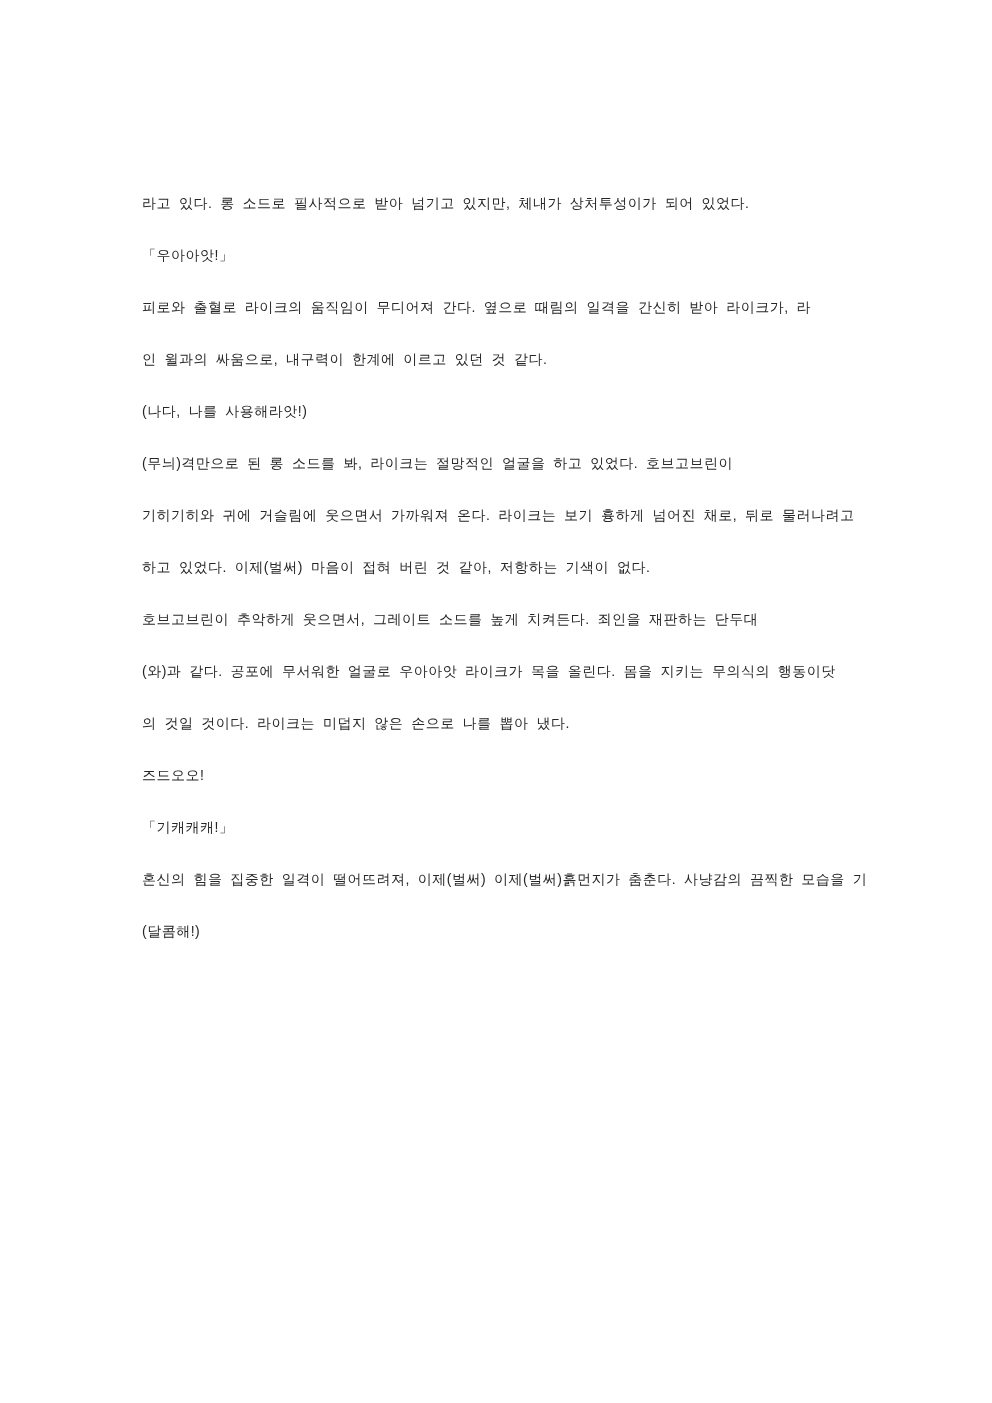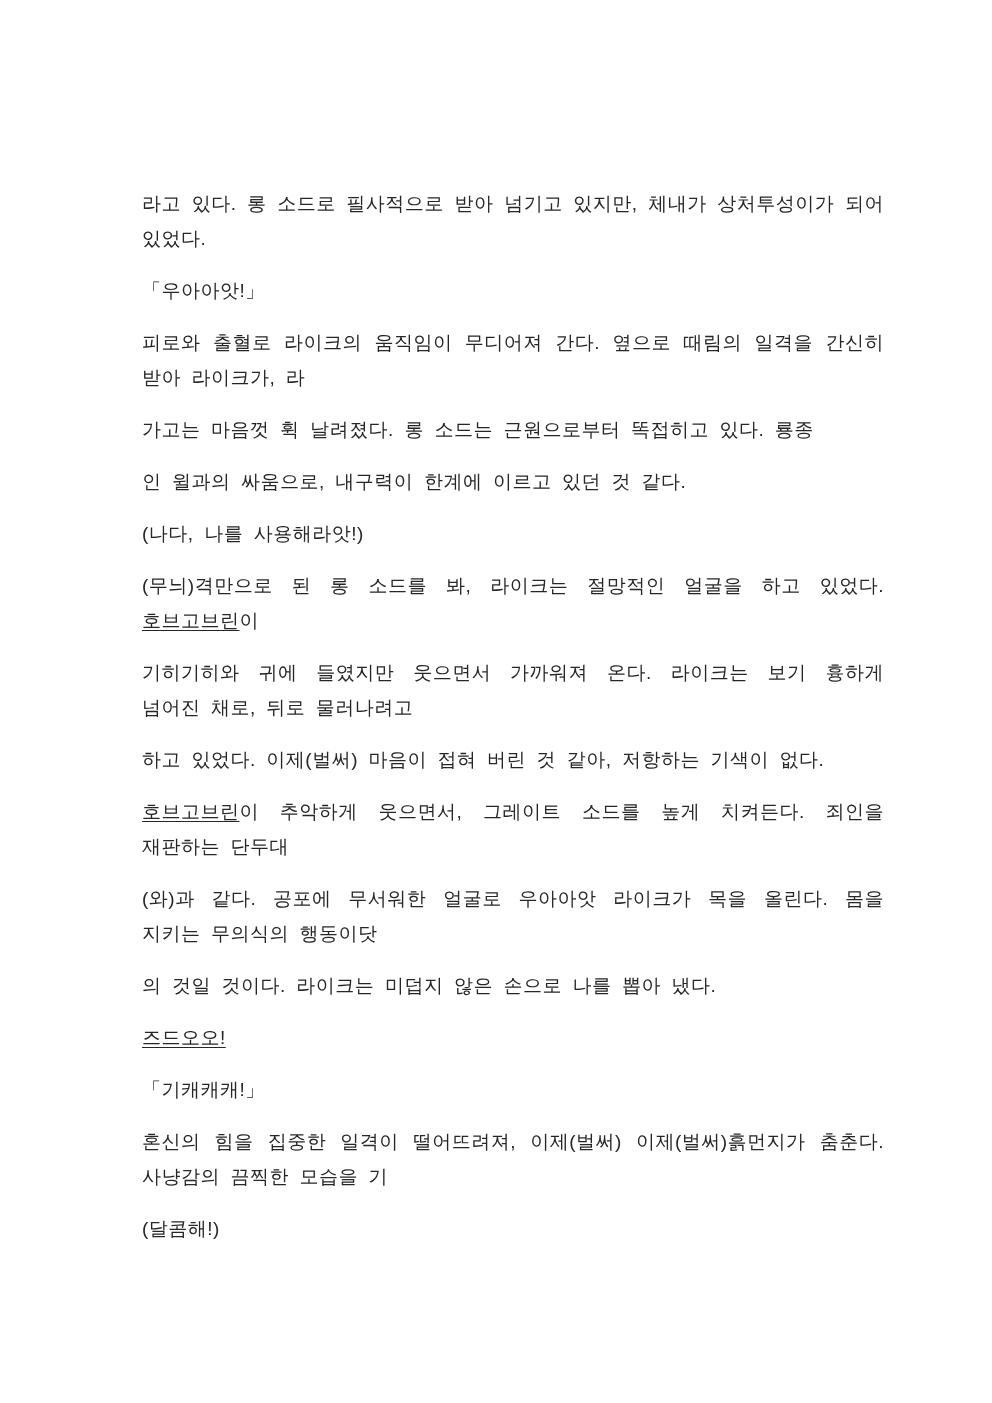--- a/index.html
+++ b/index.html
@@ -17,47 +17,45 @@
   }
   .content {
     position: absolute;
     top: 186px;
     left: 142px;
     width: 742px;
     color: #262626;
   }
   .para {
     margin: 0 0 17px 0;
-    font-size: 19px;
+    font-size: 14px;
     line-height: 35px;
     letter-spacing: 0.5px;
     word-spacing: 0.25em;
     text-align: justify;
     word-break: keep-all;
     overflow-wrap: break-word;
   }
   .underlined {
-    text-decoration: underline;
     text-decoration-thickness: 1px;
     text-underline-offset: 3px;
   }
 </style>
 </head>
 <body>
 
 <div class="page">
   <div class="content">
       <p class="para">라고 있다. 롱 소드로 필사적으로 받아 넘기고 있지만, 체내가 상처투성이가 되어 있었다.</p>
       <p class="para">「우아아앗!」</p>
       <p class="para">피로와 출혈로 라이크의 움직임이 무디어져 간다. 옆으로 때림의 일격을 간신히 받아 라이크가, 라</p>
-      <p class="para">가고는 마음껏 휙 날려졌다. 롱 소드는 근원으로부터 똑접히고 있다. 룡종</p>
       <p class="para">인 윌과의 싸움으로, 내구력이 한계에 이르고 있던 것 같다.</p>
       <p class="para">(나다, 나를 사용해라앗!)</p>
       <p class="para">(무늬)격만으로 된 롱 소드를 봐, 라이크는 절망적인 얼굴을 하고 있었다. <span class="underlined">호브고브린</span>이</p>
-      <p class="para">기히기히와 귀에 들였지만 웃으면서 가까워져 온다. 라이크는 보기 흉하게 넘어진 채로, 뒤로 물러나려고</p>
+      <p class="para">기히기히와 귀에 거슬림에 웃으면서 가까워져 온다. 라이크는 보기 흉하게 넘어진 채로, 뒤로 물러나려고</p>
       <p class="para">하고 있었다. 이제(벌써) 마음이 접혀 버린 것 같아, 저항하는 기색이 없다.</p>
       <p class="para"><span class="underlined">호브고브린</span>이 추악하게 웃으면서, 그레이트 소드를 높게 치켜든다. 죄인을 재판하는 단두대</p>
       <p class="para">(와)과 같다. 공포에 무서워한 얼굴로 우아아앗 라이크가 목을 올린다. 몸을 지키는 무의식의 행동이닷</p>
       <p class="para">의 것일 것이다. 라이크는 미덥지 않은 손으로 나를 뽑아 냈다.</p>
       <p class="para"><span class="underlined">즈드오오!</span></p>
       <p class="para">「기캐캐캐!」</p>
       <p class="para">혼신의 힘을 집중한 일격이 떨어뜨려져, 이제(벌써) 이제(벌써)흙먼지가 춤춘다. 사냥감의 끔찍한 모습을 기</p>
       <p class="para">(달콤해!)</p>
     </div>
 </div>

